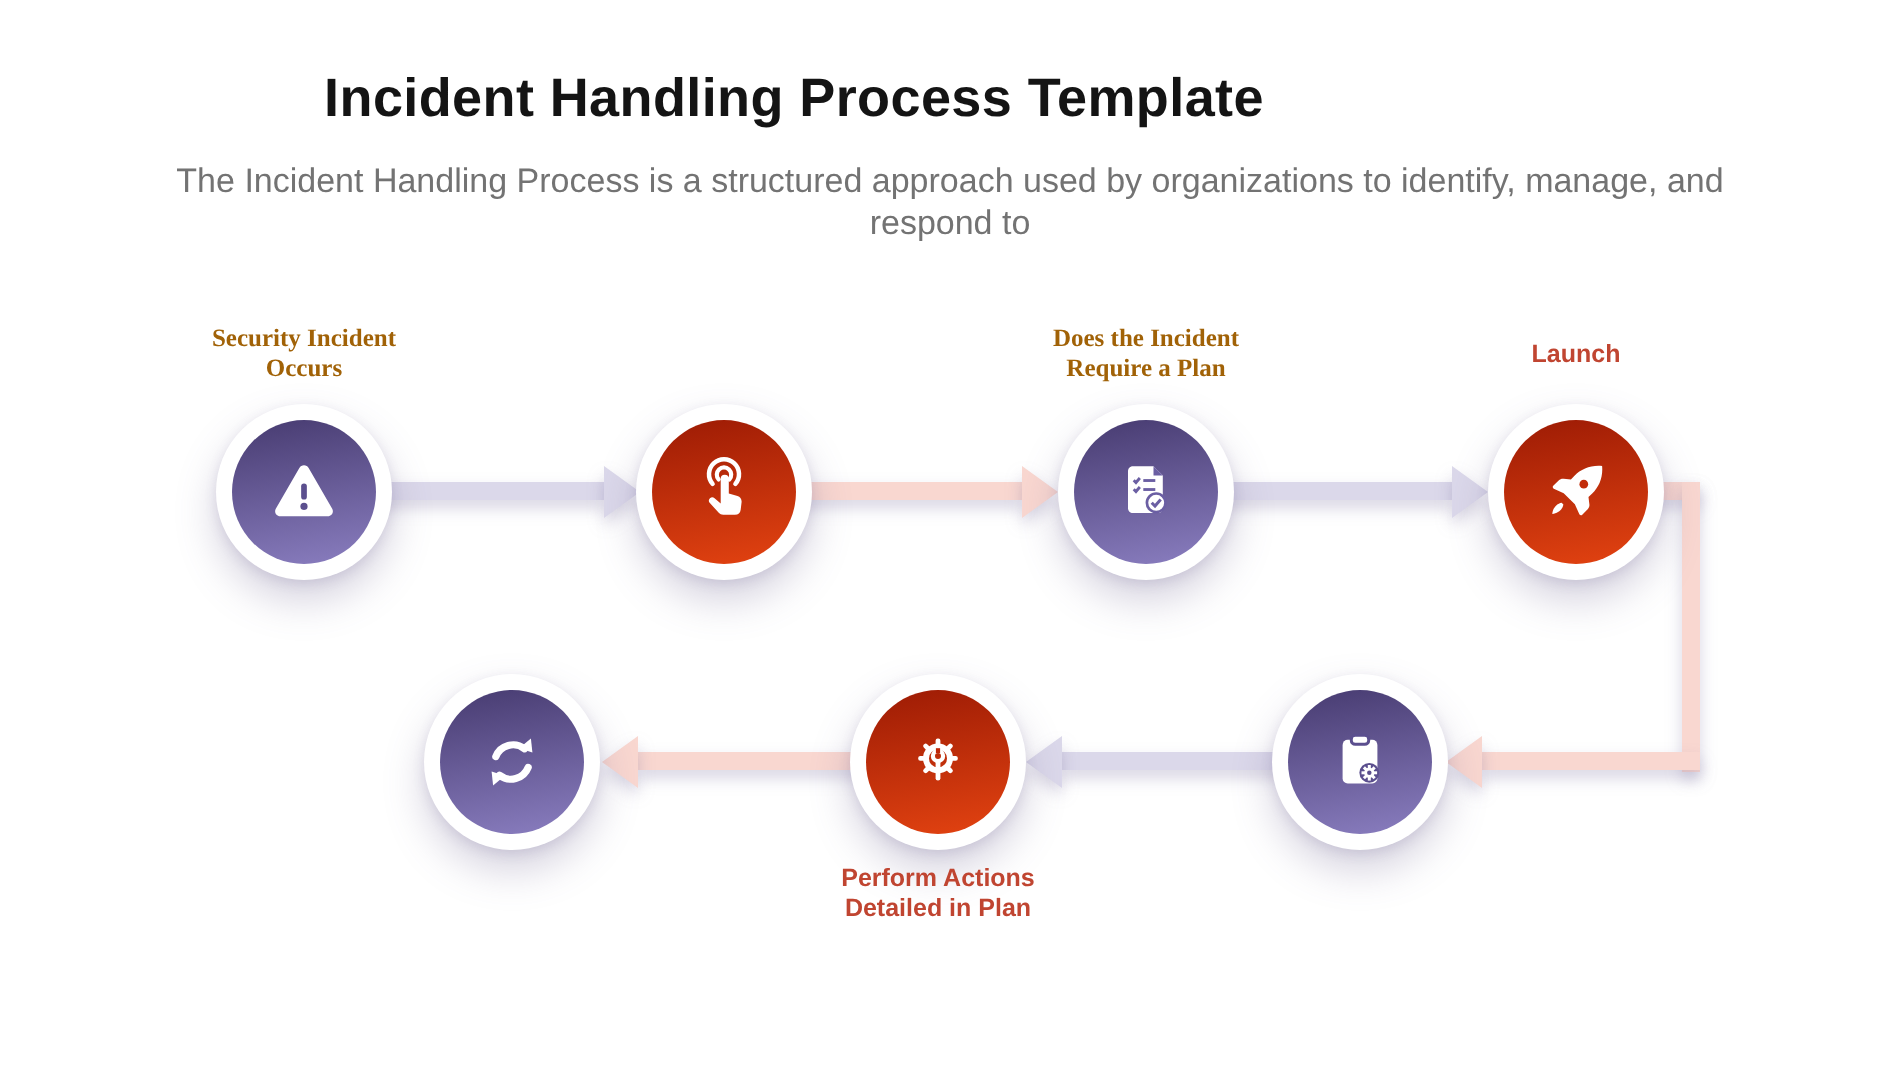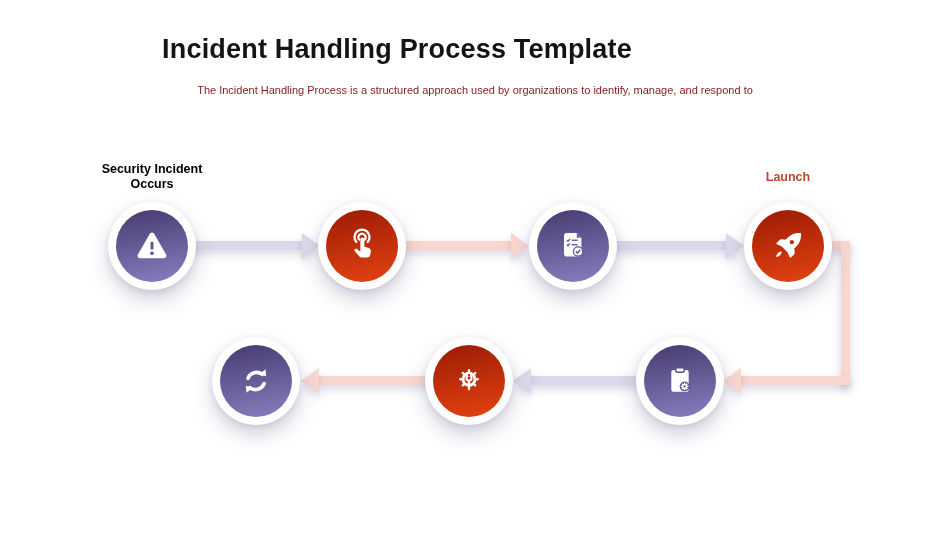--- a/index.html
+++ b/index.html
@@ -7,41 +7,41 @@
     position:relative;width:950px;height:534px;background:#ffffff;overflow:hidden;
     font-family:"Liberation Sans", sans-serif;
   }
   
   .title{
     position:absolute;left:0;top:34px;width:794px;text-align:center;
     font-size:27px;font-weight:bold;color:#141414;letter-spacing:.2px;
   }
   .subtitle{
     position:absolute;left:75px;top:80px;width:800px;text-align:center;
-    font-size:11px;color:#7f1d1d;line-height:21px;
+    font-size:17px;color:#737373;line-height:21px;
   }
   
   .ring{
     position:absolute;width:88px;height:88px;border-radius:50%;
     background:#ffffff;z-index:2;
     box-shadow:0 10px 20px rgba(99,88,138,.28), 0 2px 6px rgba(99,88,138,.15);
     display:flex;align-items:center;justify-content:center;
   }
   .bubble{
     width:72px;height:72px;border-radius:50%;
     display:flex;align-items:center;justify-content:center;
   }
   .bubble.purple{background:linear-gradient(170deg,#4a3e74 5%,#8a7ec0 100%);}
   .bubble.red{background:linear-gradient(170deg,#a01d05 5%,#e34311 100%);}
   
   .step-label{
     position:absolute;width:190px;text-align:center;z-index:3;
     font-size:12.5px;font-weight:bold;line-height:15px;white-space:pre-line;
   }
-  .purple-text{color:#000000;}
+  .purple-text{color:#a16207;font-family:Liberation Serif, serif;}
   .red-text{color:#c04531;}
   
   .bar{
     position:absolute;height:9px;z-index:1;
     filter:drop-shadow(0 4px 4px rgba(112,100,150,.28));
   }
   .bar.vert{width:9px;}
   .lav{background:#dbd8ea;}
   .pink{background:#f9d7d0;}
   .head{
@@ -99,20 +99,22 @@
   <div class="ring" style="left:318px;top:202px">
     <div class="bubble red">
       <svg width="36" height="36" viewBox="0 0 24 24">
         <path d="M8.2 9.3a5 5 0 1 1 7.6 0" fill="none" stroke="#fff" stroke-width="1.5" stroke-linecap="round"></path>
         <path d="M10.2 7.8a2.4 2.4 0 1 1 3.6 0" fill="none" stroke="#fff" stroke-width="1.4" stroke-linecap="round"></path>
         <path fill="#fff" d="M10.9 7.6a1.35 1.35 0 0 1 2.7 0v4.9l2.9.85c.9.27 1.47 1.13 1.36 2.05l-.3 2.5a1.95 1.95 0 0 1-1.94 1.7h-3.9c-.56 0-1.1-.24-1.47-.66l-2.96-3.3a1.1 1.1 0 0 1 1.56-1.55l2.05 1.75V7.6z"></path>
       </svg>
     </div>
   </div>
 
+  <div class="step-label purple-text" style="left:478px;top:162px">Does the Incident
+Require a Plan</div>
   <div class="ring" style="left:529px;top:202px">
     <div class="bubble purple">
       <svg width="36" height="36" viewBox="0 0 24 24">
         <path fill="#fff" d="M7.6 3.4h6.9l3.1 3.1v10.9c0 .88-.72 1.6-1.6 1.6H7.6c-.88 0-1.6-.72-1.6-1.6V5c0-.88.72-1.6 1.6-1.6z"></path>
         <path fill="#6b5fa3" d="M14.5 3.4l3.1 3.1h-3.1z"></path>
         <path d="M7.9 8.1l.75.75 1.3-1.5" fill="none" stroke="#6b5fa3" stroke-width=".95"></path>
         <rect x="11.1" y="7.7" width="4" height=".95" fill="#6b5fa3"></rect>
         <path d="M7.9 11.1l.75.75 1.3-1.5" fill="none" stroke="#6b5fa3" stroke-width=".95"></path>
         <rect x="11.1" y="10.7" width="4" height=".95" fill="#6b5fa3"></rect>
         <circle cx="15.4" cy="15.6" r="3.1" fill="#fff" stroke="#6b5fa3" stroke-width=".9"></circle>
@@ -163,20 +165,22 @@
           <rect x="11.2" y="4.2" width="1.6" height="2.4" rx=".7" transform="rotate(315 12 10.8)"></rect>
         </g>
         <circle cx="12" cy="10.8" r="4" fill="none" stroke="#fff" stroke-width="2"></circle>
         <circle cx="12" cy="10" r="1.7" fill="none" stroke="#fff" stroke-width="1.4"></circle>
         <rect x="11.3" y="7.4" width="1.4" height="1.6" fill="#c02708"></rect>
         <rect x="10.7" y="11.4" width="2.6" height="6.8" fill="none"></rect>
         <rect x="11.2" y="11.2" width="1.6" height="7" rx=".8" fill="#fff"></rect>
       </svg>
     </div>
   </div>
+  <div class="step-label red-text" style="left:374px;top:432px">Perform Actions
+Detailed in Plan</div>
 
   <div class="ring" style="left:212px;top:337px">
     <div class="bubble purple">
       <svg width="36" height="36" viewBox="0 0 24 24">
         <path d="M6.6 10.2a6.2 6.2 0 0 1 9.6-2.6" fill="none" stroke="#fff" stroke-width="2.4" stroke-linecap="round"></path>
         <path fill="#fff" d="M18.3 4.2l.5 4.6-4.4-1.4z"></path>
         <path d="M17.4 13.8a6.2 6.2 0 0 1-9.6 2.6" fill="none" stroke="#fff" stroke-width="2.4" stroke-linecap="round"></path>
         <path fill="#fff" d="M5.7 19.8l-.5-4.6 4.4 1.4z"></path>
       </svg>
     </div>

